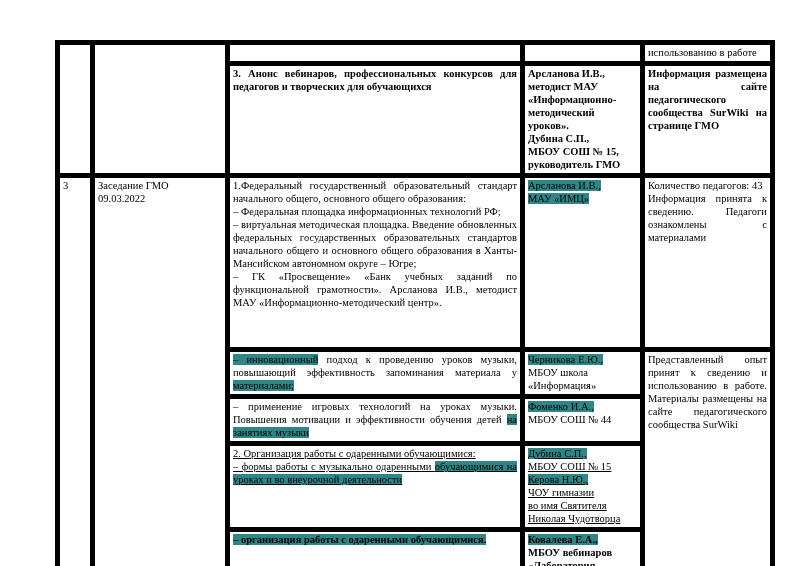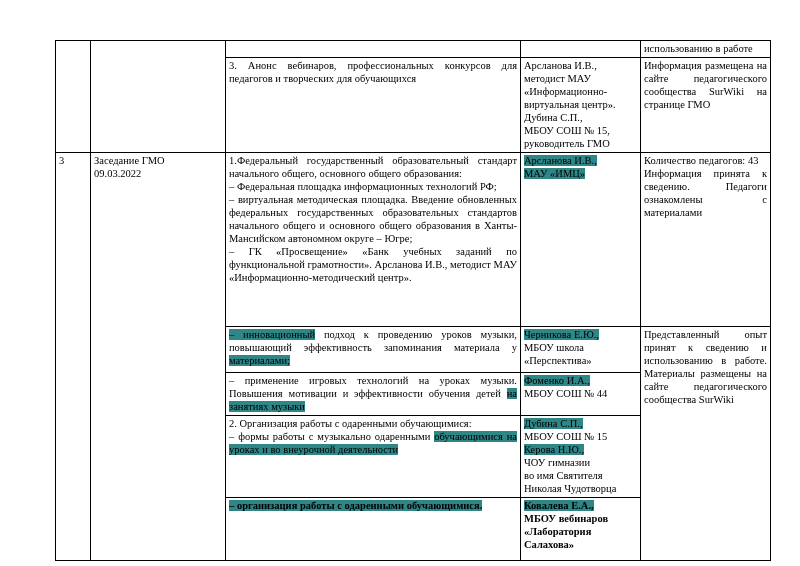--- a/index.html
+++ b/index.html
@@ -9,39 +9,39 @@
     color:#000;
   }
   .page { width:800px; height:566px; position:relative; background:#fff; }
   table.doc-table {
     border-collapse:collapse;
     table-layout:fixed;
     width:715px;
     margin:40px 0 0 55px;
   }
   table.doc-table td {
-    border:1px solid #000000;
+    border:5px solid #000000;
     vertical-align:top;
     font-size:10.5px;
     line-height:13px;
     padding:1px 3px 2px 3px;
     overflow:hidden;
     word-wrap:break-word;
   }
   td.center { text-align:left; }
   td.just   { text-align:justify; }
   .para { display:block; }
   td.just .para { text-align:justify; text-align-last:left; }
   .hl { background:var(--hl, #2E8687); }
   tr.h14 { height:14px; }
-  tr.h94 { height:94px; }
+  tr.h94 { height:94px;font-weight:bold; }
   tr.h174 { height:174px; }
   tr.h46 { height:46px; }
   tr.h42 { height:42px; }
-  tr.h80 { height:80px; }
+  tr.h80 { height:80px;text-decoration:underline; }
   tr.h63 { height:63px;font-weight:bold; }
 </style>
 </head>
 <body>
 
 <div class="page">
   <table class="doc-table">
     <colgroup>
       <col style="width:35px">
       <col style="width:135px">
@@ -60,21 +60,21 @@
     </tr>
 
     <tr class="h94">
       <td class="just">
             <div class="para"><span>3. Анонс вебинаров, профессиональных конкурсов для педагогов и творческих для обучающихся</span></div>
           </td>
       <td class="center">
             <div class="para"><span>Арсланова И.В.,</span></div>
             <div class="para"><span>методист МАУ</span></div>
             <div class="para"><span>«Информационно-</span></div>
-            <div class="para"><span>виртуальная центр».</span></div>
+            <div class="para"><span>методический уроков».</span></div>
             <div class="para"><span>Дубина С.П.,</span></div>
             <div class="para"><span>МБОУ СОШ № 15,</span></div>
             <div class="para"><span>руководитель ГМО</span></div>
           </td>
       <td class="just">
             <div class="para"><span>Информация размещена на сайте педагогического сообщества SurWiki на странице ГМО</span></div>
           </td>
     </tr>
 
     <tr class="h174">
@@ -99,21 +99,21 @@
           </td>
     </tr>
 
     <tr class="h46">
       <td class="just">
             <div class="para"><span class="hl">– инновационный</span><span> подход к проведению уроков музыки, повышающий эффективность запоминания материала у </span><span class="hl">материалами;</span></div>
           </td>
       <td class="center">
             <div class="para"><span class="hl">Черникова Е.Ю.,</span></div>
             <div class="para"><span>МБОУ школа</span></div>
-            <div class="para"><span>«Перспектива»</span></div>
+            <div class="para"><span>«Информация»</span></div>
           </td>
       <td class="just" rowspan="4">
             <div class="para"><span>Представленный опыт принят к сведению и использованию в работе. Материалы размещены на сайте педагогического сообщества SurWiki</span></div>
           </td>
     </tr>
 
     <tr class="h42">
       <td class="just">
             <div class="para"><span>– применение игровых технологий на уроках музыки. Повышения мотивации и эффективности обучения детей </span><span class="hl">на занятиях музыки</span></div>
           </td>

